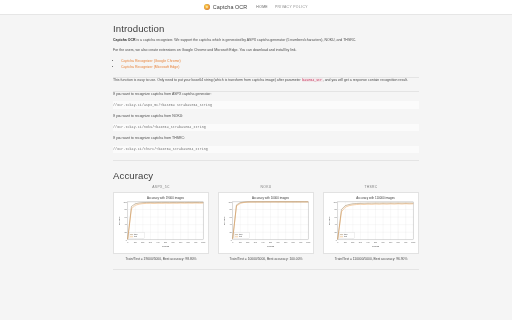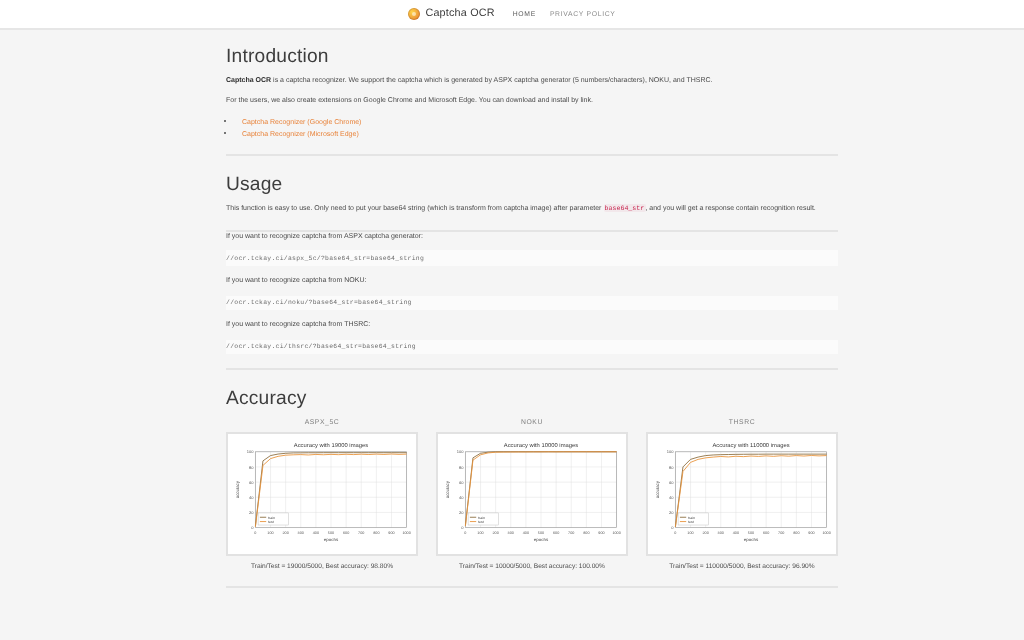--- a/index.html
+++ b/index.html
@@ -99,21 +99,20 @@
 
     <h2 class="section">Introduction</h2>
     <p class="para"><b>Captcha OCR</b><span> is a captcha recognizer. We support the captcha which is generated by ASPX captcha generator (5 numbers/characters), NOKU, and THSRC.</span></p>
     <p class="para">For the users, we also create extensions on Google Chrome and Microsoft Edge. You can download and install by link.</p>
     <ul class="bullets">
       <li><a class="link" href="#">Captcha Recognizer (Google Chrome)</a></li>
       <li><a class="link" href="#">Captcha Recognizer (Microsoft Edge)</a></li>
     </ul>
     <hr class="rule">
 
-    <h2 class="section">Usage</h2>
     <p class="para"><span>This function is easy to use. Only need to put your base64 string (which is transform from captcha image) after parameter </span><code class="inline">base64_str</code><span>, and you will get a response contain recognition result.</span></p>
     <hr class="rule">
 
 
     <p class="para">If you want to recognize captcha from ASPX captcha generator:</p>
     <pre class="code">//ocr.tckay.ci/aspx_5c/?base64_str=base64_string</pre>
 
     <p class="para">If you want to recognize captcha from NOKU:</p>
     <pre class="code">//ocr.tckay.ci/noku/?base64_str=base64_string</pre>
 

